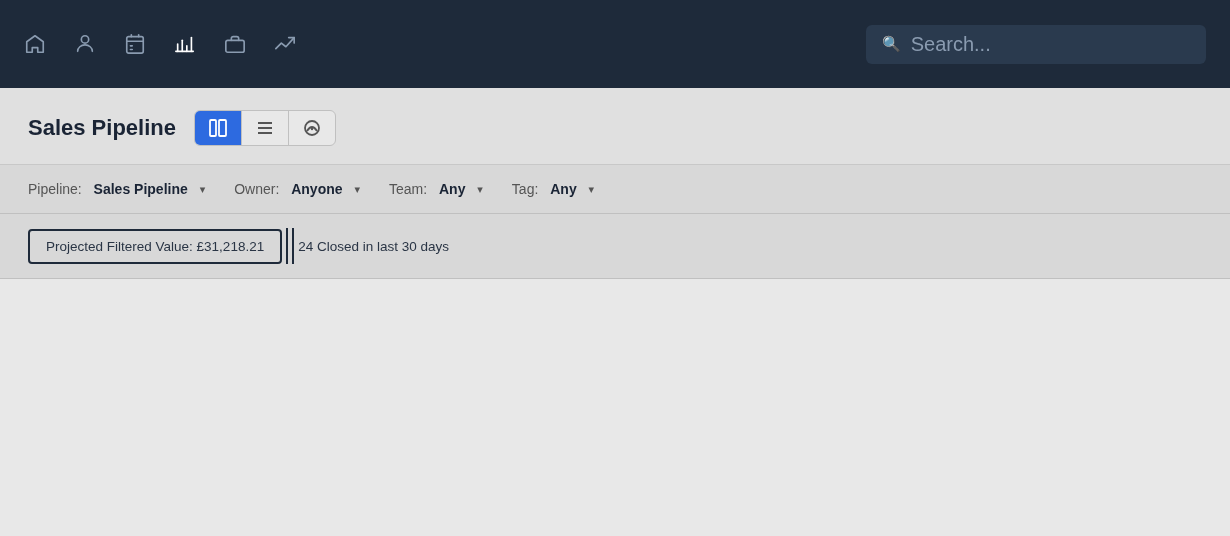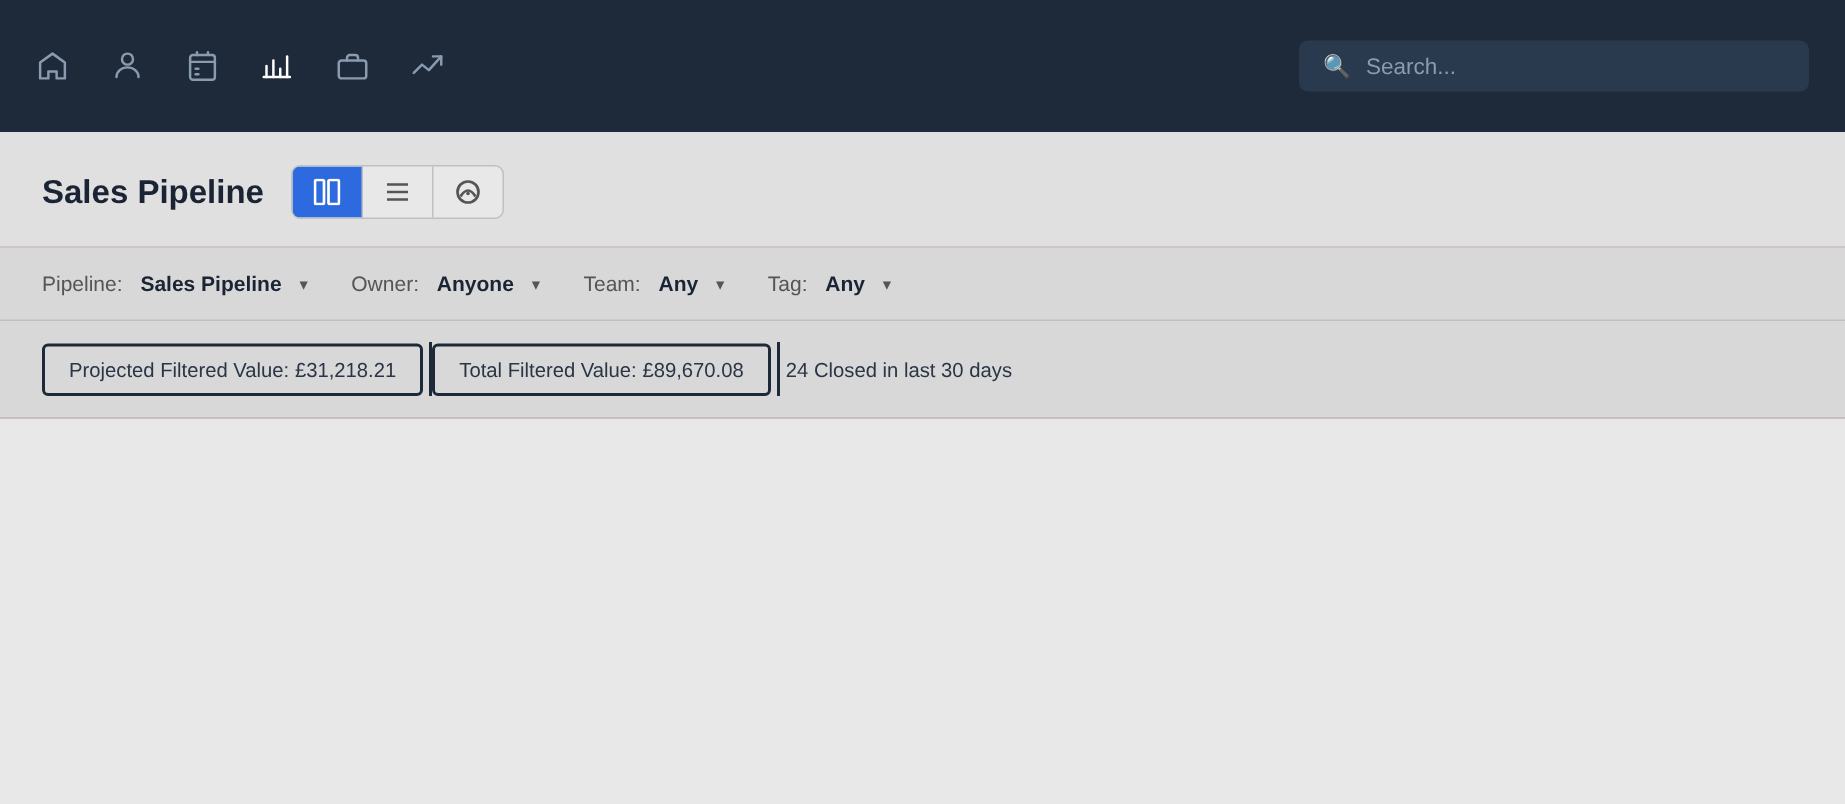--- a/index.html
+++ b/index.html
@@ -41,21 +41,21 @@
       width: 340px;
       display: flex;
       align-items: center;
       gap: 10px;
     }
     .search-bar input {
       background: transparent;
       border: none;
       outline: none;
       color: #8a9bb0;
-      font-size: 15px;
+      font-size: 20px;
       width: 100%;
     }
     .search-bar input::placeholder { color: #8a9bb0; }
 
     
     .content-area {
       background: #ec4899;
       padding: 0;
     }
 
@@ -308,21 +308,18 @@
     <div class="filter-item">
       <span>Tag:</span>&nbsp;<strong>Any</strong>&nbsp;<span class="chevron">▾</span>
     </div>
   </div>
 
   <div class="stats-bar">
     <div class="stat-box">
       <span>Projected Filtered Value:</span>&nbsp;<span>£31,218.21</span>
     </div>
     <div class="stat-separator"></div>
-    <div class="stat-box">
-      <span>Total Filtered Value:</span>&nbsp;<span>£89,670.08</span>
-    </div>
     <div class="stat-separator" style="margin-left:4px;"></div>
     <span class="stat-closed">24 Closed in last 30 days</span>
   </div>
 
 
 </div>
 
 </body></html>

